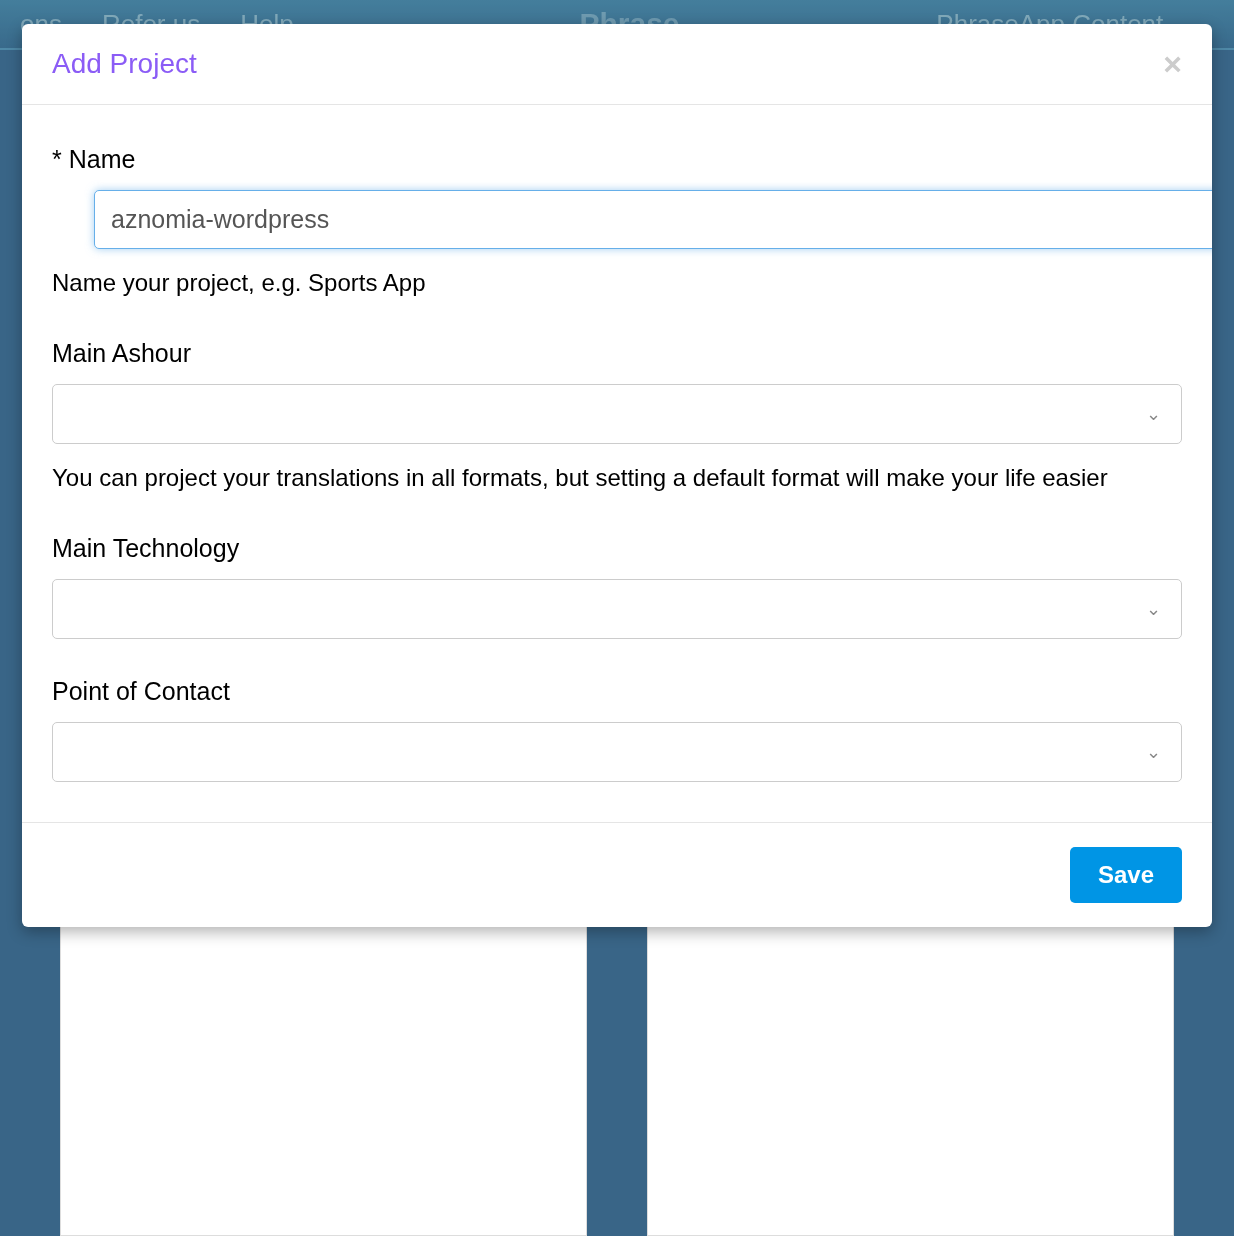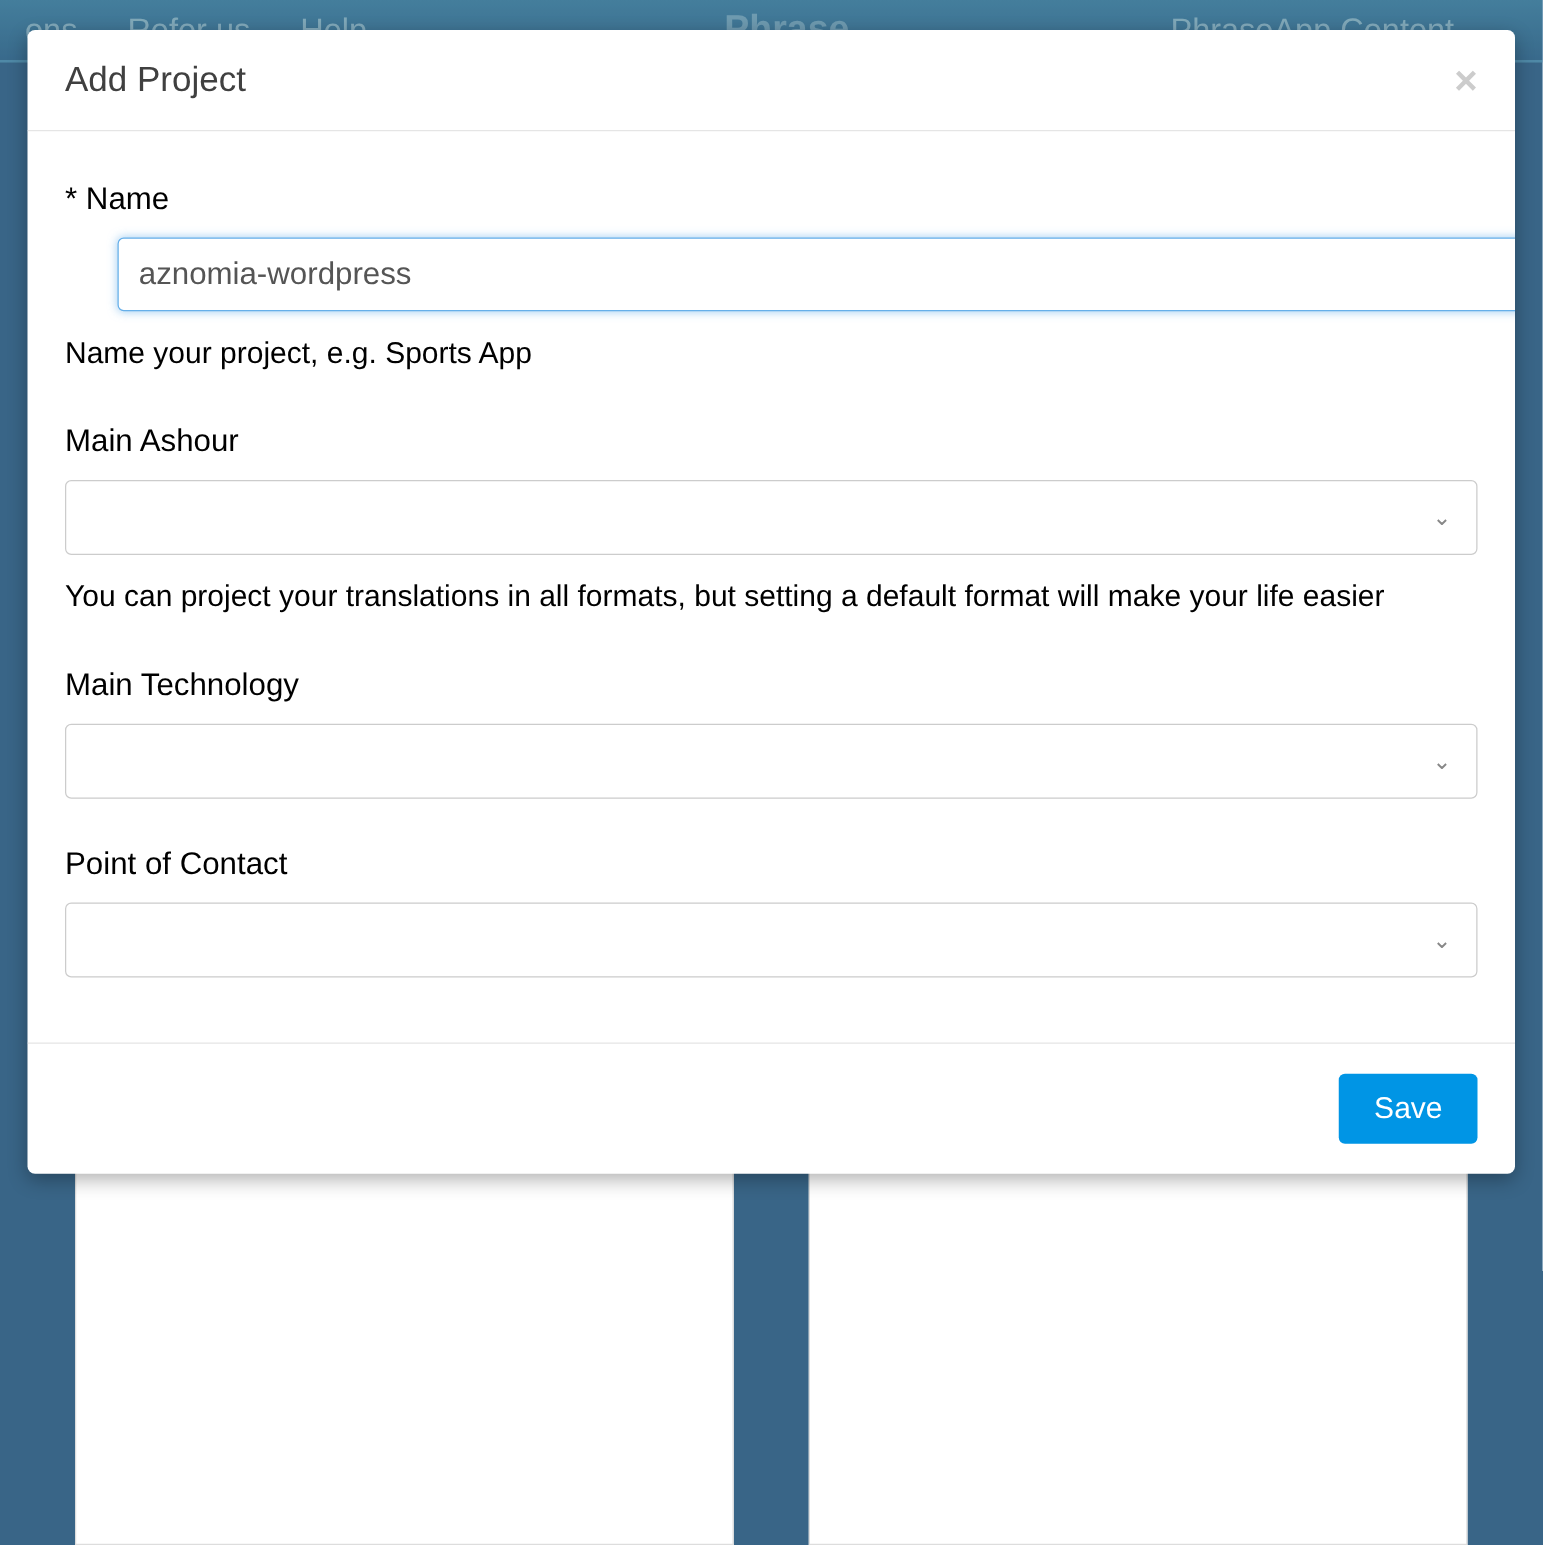--- a/index.html
+++ b/index.html
@@ -68,21 +68,21 @@
     .modal-header {
       padding: 24px 30px;
       border-bottom: 1px solid #e5e5e5;
       display: flex;
       justify-content: space-between;
       align-items: center;
     }
     .modal-title {
       font-size: 28px;
       font-weight: 500;
-      color: #404040;
+      color: #8b5cf6;
     }
     .close-btn {
       font-size: 32px;
       color: #ccc;
       background: none;
       border: none;
       cursor: pointer;
       font-weight: 700;
       line-height: 1;
     }
@@ -149,21 +149,21 @@
       justify-content: flex-end;
     }
     .btn-save {
       background: #0095e5;
       color: #fff;
       border: none;
       padding: 14px 28px;
       font-size: 24px;
       border-radius: 5px;
       cursor: pointer;
-      font-weight: 400;
+      font-weight: 700;
     }
     .bg-panels {
       position: absolute;
       top: 290px;
       left: 60px;
       right: 60px;
       bottom: 0;
       display: flex;
       gap: 60px;
     }
@@ -223,21 +223,21 @@
     </div>
 
     <div class="form-group">
       <label class="form-label">Main Technology</label>
       <div class="form-select">
         <span></span>
         <span class="select-arrow">⌄</span>
       </div>
     </div>
 
-    <div class="form-group" style="margin-bottom: 22px;">
+    <div class="form-group" style="margin-bottom: 10px;">
       <label class="form-label">Point of Contact</label>
       <div class="form-select">
         <span class="select-arrow">⌄</span>
       </div>
     </div>
 
   </div>
 
   <div class="modal-footer">
     <button class="btn-save">Save</button>

